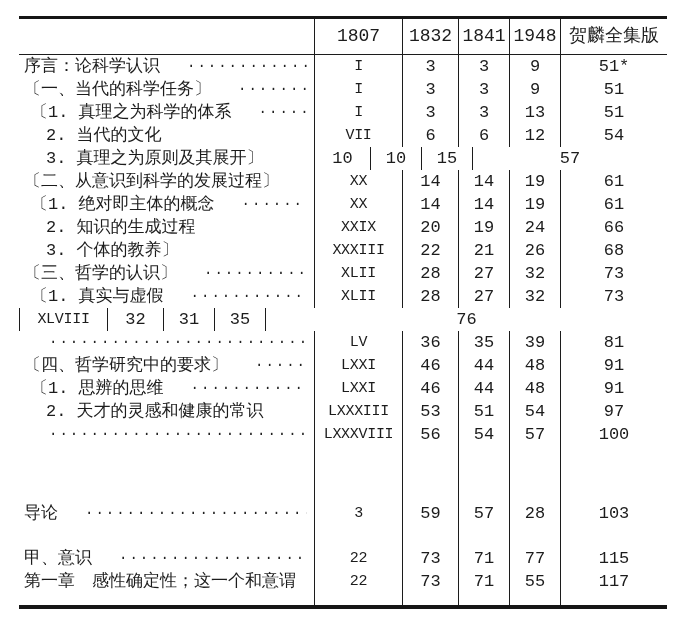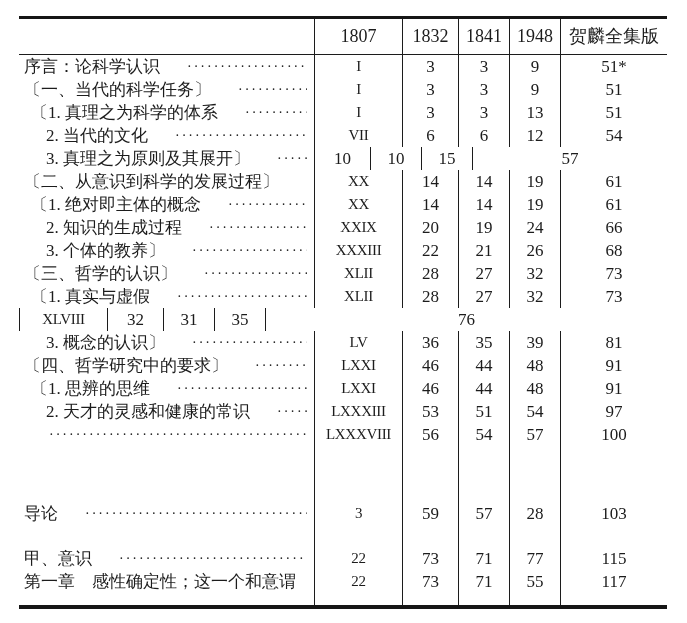--- a/index.html
+++ b/index.html
@@ -3,21 +3,21 @@
 <meta charset="utf-8">
 <style>
   html, body {
     margin: 0; padding: 0;
     width: 687px; height: 623px;
     background: #ffffff;
     font-family: "Liberation Serif", "DejaVu Serif", serif;
     color: #1c1c1c;
     overflow: hidden;
   }
-  .page { position: relative; width: 687px; height: 623px; background:#fff; }
+  .page { position: relative; width: 687px; height: 623px; background:#fff;font-family:Liberation Mono, monospace; }
 
   .concordance-table {
     position: absolute;
     left: 19px; top: 16px;
     width: 648px;
     border-top: 3px solid #161616;
     border-bottom: 4px solid #161616;
     box-sizing: content-box;
   }
 
@@ -46,21 +46,21 @@
   .body-row .c1 { font-size: 15px; letter-spacing: -0.3px; }
   .spacer-row .c { height: 100%; }
 
   .row-title {
     flex: 0 0 auto;
     white-space: nowrap;
     font-size: 17px;
   }
   .ind0 { padding-left: 5px; }
   .ind1 { padding-left: 12px; }
-  .ind2 { padding-left: 27px; }
+  .ind2 { padding-left: 27px; flex-direction: column; }
 
   .leader {
     flex: 1 1 auto;
     min-width: 0;
     overflow: hidden;
     white-space: nowrap;
     margin-left: 3px;
     font-size: 14px;
     letter-spacing: 2px;
     color: #222;
@@ -207,21 +207,20 @@
         </div>
         <div class="row body-row">
           <div class="c c1">XLVIII</div>
           <div class="c c2">32</div>
           <div class="c c3">31</div>
           <div class="c c4">35</div>
           <div class="c c5">76</div>
         </div>
         <div class="row body-row">
           <div class="c c0 ind2">
-            <span class="row-title">3. 概念的认识〕</span>
             <span class="leader"></span>
           </div>
           <div class="c c1">LV</div>
           <div class="c c2">36</div>
           <div class="c c3">35</div>
           <div class="c c4">39</div>
           <div class="c c5">81</div>
         </div>
         <div class="row body-row">
           <div class="c c0 ind0">

